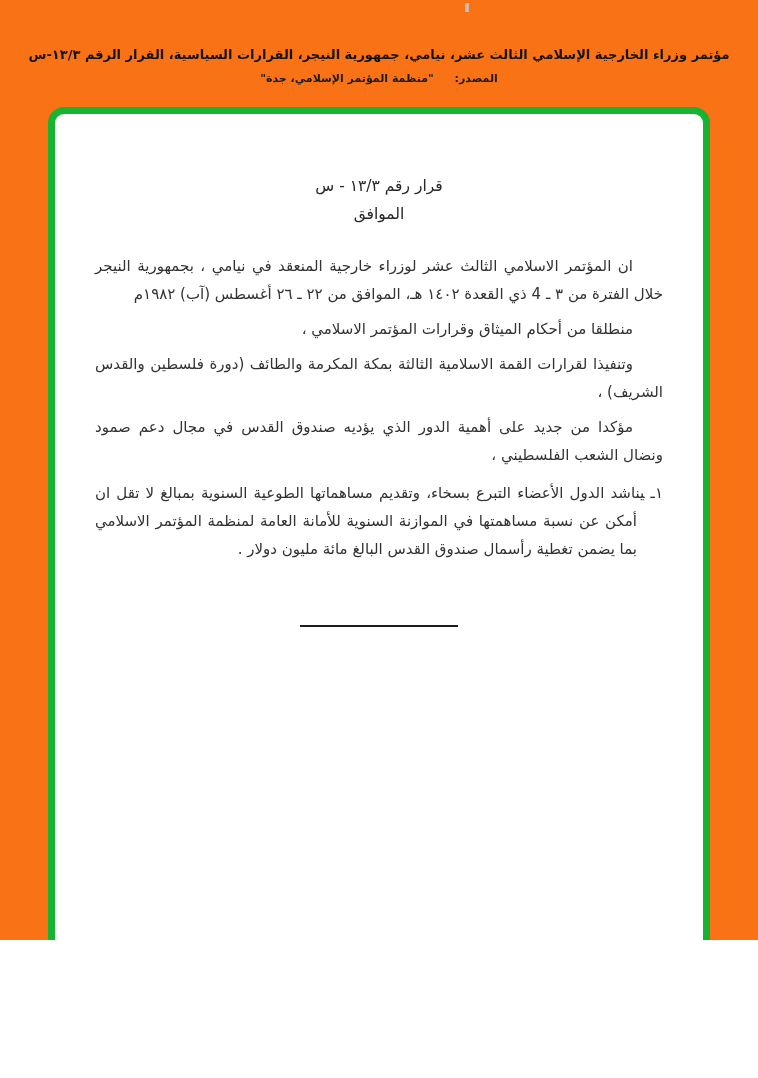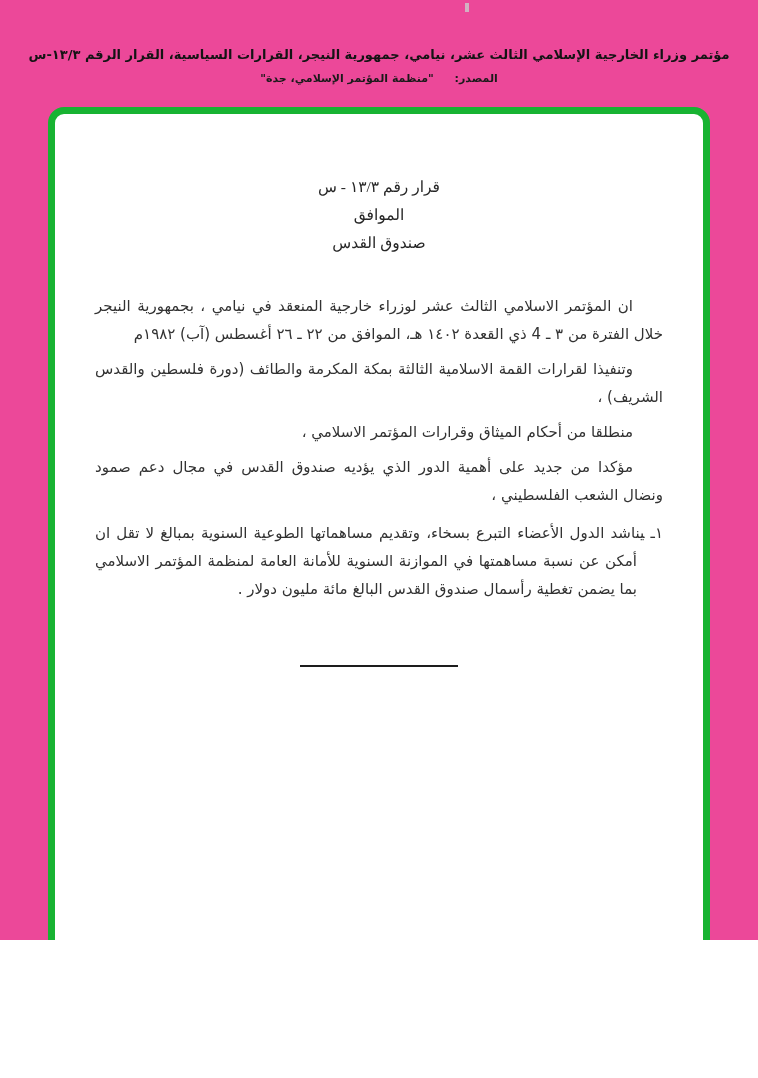--- a/index.html
+++ b/index.html
@@ -5,21 +5,21 @@
   html, body {
     margin: 0;
     padding: 0;
     background: #ffffff;
     font-family: "DejaVu Sans", sans-serif;
   }
   .page {
     position: relative;
     width: 758px;
     height: 940px;
-    background: #ec4899;
+    background: #f97316;
     overflow: hidden;
   }
   
   .scan-artifact {
     position: absolute;
     left: 465px;
     top: 3px;
     width: 4px;
     height: 9px;
     background: #cccccc;
@@ -64,22 +64,21 @@
     padding: 58px 40px 0 40px;
     color: #323232;
     font-size: 15px;
     line-height: 28px;
   }
   .title-block {
     text-align: center;
     color: #262626;
     font-size: 15.5px;
     line-height: 27px;
-    margin-bottom: 36px;
-    font-family: Liberation Serif, serif;
+    margin-bottom: 24px;
   }
   .title-line { margin: 1px 0; }
   .para {
     margin: 0 0 7px 0;
     text-align: justify;
     text-indent: 30px; 
   }
   .operative { margin-top: 10px; }
   .item {
     margin: 6px 0 12px 0;
@@ -109,26 +108,25 @@
       <span class="src-value">"منظمة المؤتمر الإسلامي، جدة"</span>
     </div>
   </header>
 
   <div class="green-frame">
     <div class="doc-body">
 
       <div class="title-block">
         <div class="title-line">قرار رقم ١٣/٣ - س</div>
         <div class="title-line">الموافق</div>
-        <div class="title-line">صندوق القدس</div>
       </div>
 
       <p class="para">ان المؤتمر الاسلامي الثالث عشر لوزراء خارجية المنعقد في نيامي ، بجمهورية النيجر خلال الفترة من ٣ ـ 4 ذي القعدة ١٤٠٢ هـ، الموافق من ٢٢ ـ ٢٦ أغسطس (آب) ١٩٨٢م</p>
+      <p class="para">منطلقا من أحكام الميثاق وقرارات المؤتمر الاسلامي ،</p>
       <p class="para">وتنفيذا لقرارات القمة الاسلامية الثالثة بمكة المكرمة والطائف (دورة فلسطين والقدس الشريف) ،</p>
-      <p class="para">منطلقا من أحكام الميثاق وقرارات المؤتمر الاسلامي ،</p>
       <p class="para">مؤكدا من جديد على أهمية الدور الذي يؤديه صندوق القدس في مجال دعم صمود ونضال الشعب الفلسطيني ،</p>
 
       <div class="operative">
         <p class="item">
           <span class="item-number">١ـ</span><span>يناشد الدول الأعضاء التبرع بسخاء، وتقديم مساهماتها الطوعية السنوية بمبالغ لا تقل ان أمكن عن نسبة مساهمتها في الموازنة السنوية للأمانة العامة لمنظمة المؤتمر الاسلامي بما يضمن تغطية رأسمال صندوق القدس البالغ مائة مليون دولار .</span>
         </p>
       </div>
 
       <div class="divider"></div>
 

